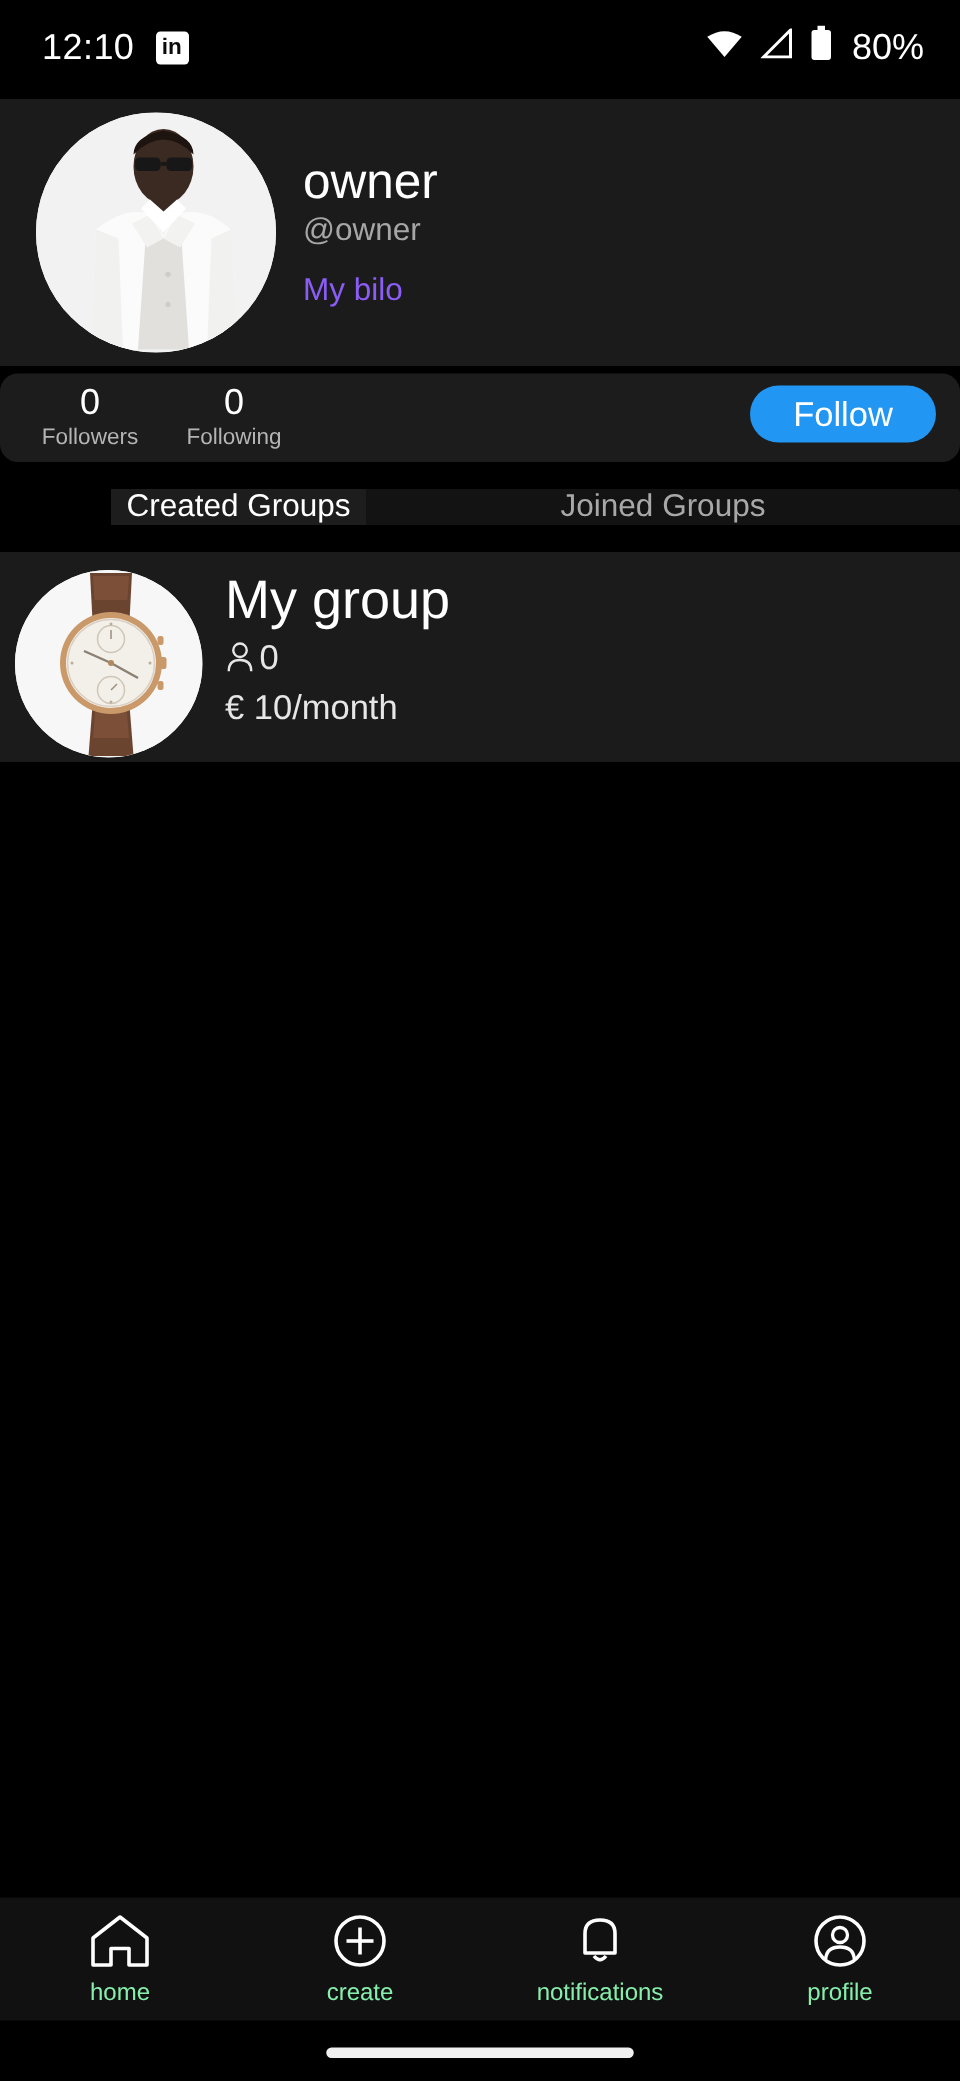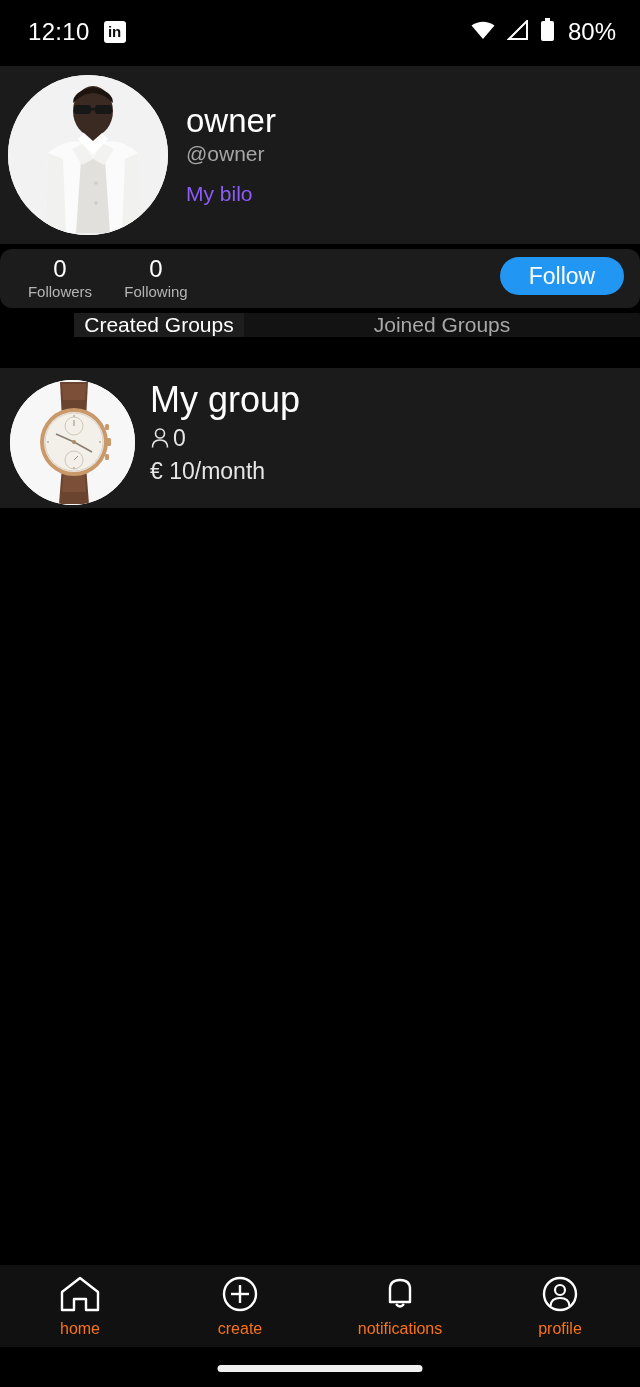--- a/index.html
+++ b/index.html
@@ -23,21 +23,21 @@
     width: 22px; height: 22px; background: #fff; border-radius: 3px;
     color: #0b0b0b; font-size: 15px; font-weight: bold; line-height: 22px;
     text-align: center; font-family: "Liberation Sans", sans-serif;
   }
   .sb-right { display: flex; align-items: center; gap: 11px; }
   .sb-pct { font-size: 24px; margin-left: 2px; }
 
   
   .profile-card {
     margin: 4px 0 0 0; background: #1b1b1b;
-    height: 178px; display: flex; align-items: center; padding-left: 8px;
+    height: 178px; display: flex; align-items: center; padding-left: 24px;
     position: relative; overflow: hidden;
   }
   .avatar {
     width: 160px; height: 160px; border-radius: 50%;
     overflow: hidden; flex: none; background: #f1f1f1;
     position: relative;
   }
   .avatar svg { display: block; width: 100%; height: 100%; }
   .prof-text { margin-left: 18px; }
   .prof-name { font-size: 33px; color: #fff; line-height: 1.05; }
@@ -56,21 +56,21 @@
   .follow-btn {
     position: absolute; right: 16px; top: 8px;
     width: 124px; height: 38px; border-radius: 23px;
     background: #2196f3; color: #fff; border: none;
     font-size: 23px; font-family: "Liberation Sans", sans-serif;
     cursor: pointer;
   }
 
   
   .tabs {
-    margin-top: 5px; height: 50px; display: flex; align-items: flex-start; border-radius: 21px;
+    margin-top: 5px; height: 50px; display: flex; align-items: center; border-radius: 21px;
   }
   .tab-pad {
     width: 74px; background: #131313;
     border-top-left-radius: 14px; border-bottom-left-radius: 14px;
   }
   .tab {
     display: flex; align-items: center; justify-content: center;
     font-size: 21px; cursor: pointer;
   }
   .tab-created { width: 170px; background: #1d1d1d; color: #ffffff; }
@@ -103,21 +103,21 @@
   
   .bottomnav {
     position: absolute; left: 0; bottom: 40px; width: 640px; height: 82px;
     background: #111111; display: flex; align-items: center;
   }
   .nav-item {
     flex: 1; display: flex; flex-direction: column;
     align-items: center; justify-content: center; gap: 6px; cursor: pointer;
   }
   .nav-item svg { display: block; }
-  .nav-label { font-size: 16px; color: #f97316; }
+  .nav-label { font-size: 16px; color: #86efac; }
   .gesture-bar {
     position: absolute; bottom: 15px; left: 50%; transform: translateX(-50%);
     width: 205px; height: 7px; border-radius: 4px; background: #f0f0f0;
   }
 </style>
 </head>
 <body>
 
 <div class="phone">
 

